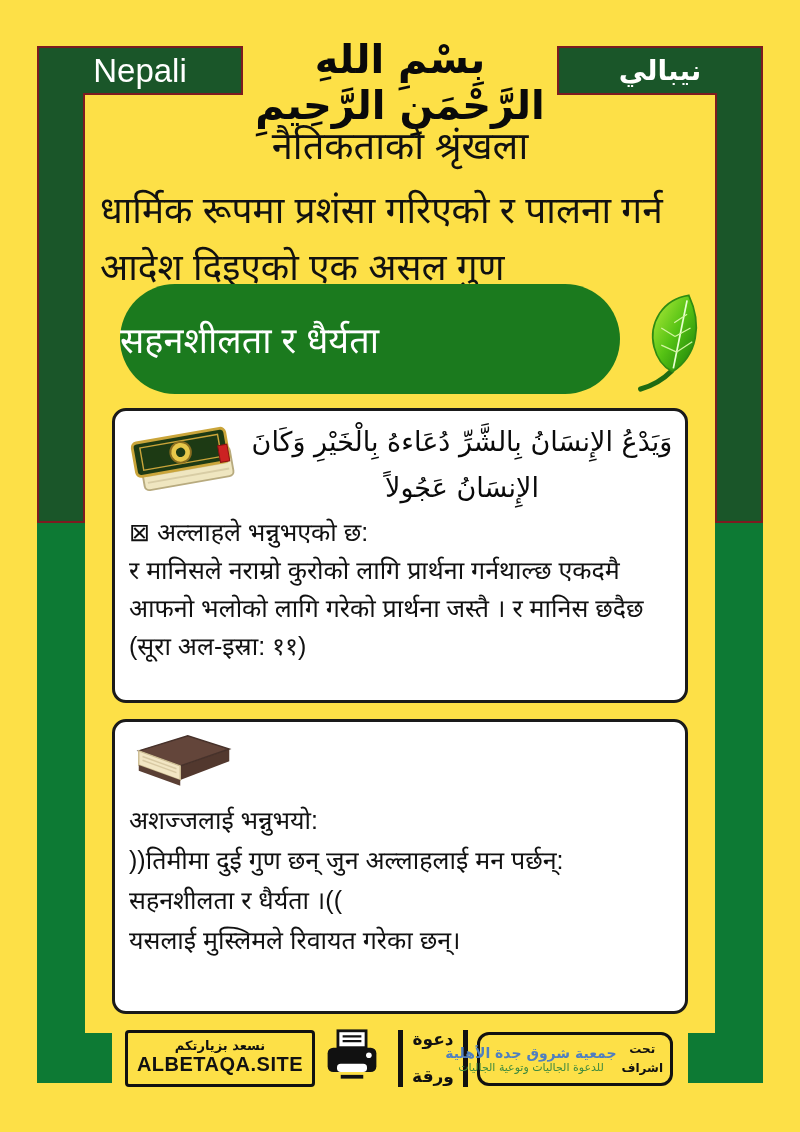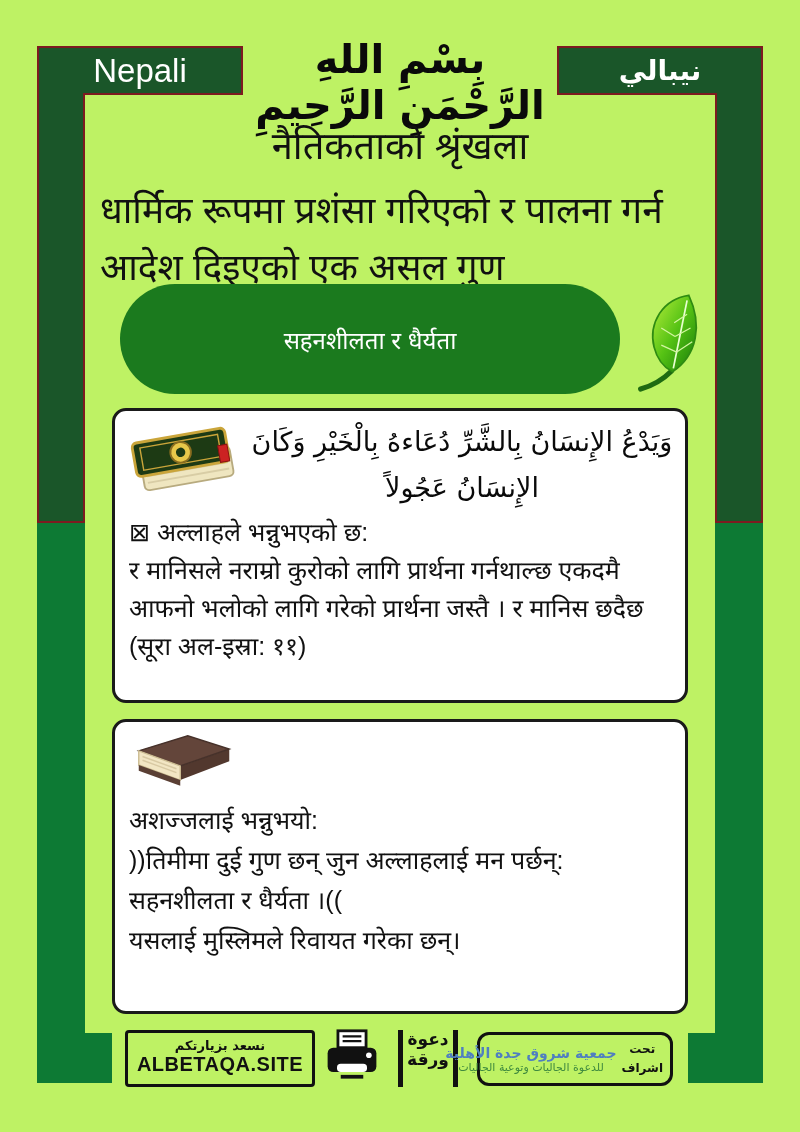--- a/index.html
+++ b/index.html
@@ -1,17 +1,17 @@
 <!DOCTYPE html>
 <html style="--frame-dark-green: #1a5629; --frame-bright-green: #0d7a34; --frame-outline-maroon: #7d1b20; --pill-green: #1b7a1e; --org-blue: #4f7fc0; --org-green: #3f8a3f;"><head>
 <meta charset="utf-8">
 <style>
   html,body { margin:0; padding:0; background:#ffffff; }
   .page {
-    position:relative; width:800px; height:1132px; background:#bef264;
+    position:relative; width:800px; height:1132px; background:#fde047;
     overflow:hidden; font-family:"Liberation Sans","DejaVu Sans",sans-serif;
     color:#111;
   }
   
   .band {
     position:absolute; top:46px; height:49px; box-sizing:border-box;
     background:var(--frame-dark-green,#1a5629);
     border:2px solid var(--frame-outline-maroon,#7d1b20);
     display:flex; align-items:center; justify-content:center;
   }
@@ -49,22 +49,22 @@
   .series-title {
     position:absolute; left:0; top:118px; width:800px; text-align:center;
     font-size:38px; font-weight:500;
   }
   .subtitle { position:absolute; left:100px; width:620px; font-size:37px; }
   .subtitle-1 { top:183px; }
   .subtitle-2 { top:240px; }
   .topic-pill {
     position:absolute; left:120px; top:284px; width:500px; height:110px;
     border-radius:55px; background:var(--pill-green,#1b7a1e);
-    display:flex; align-items:center; justify-content:center;
-    color:#fff; font-size:24px;
+    display:flex; align-items:center; justify-content:flex-start;
+    color:#fff; font-size:36px;
   }
   .leaf { position:absolute; left:620px; top:285px; width:86px; height:110px; }
   
   .content-box {
     position:absolute; left:112px; width:576px; height:295px; box-sizing:border-box;
     background:#fff; border:3px solid #1a1a1a; border-radius:14px;padding-left:28px;
   }
   .quran-box  { top:408px; }
   .hadith-box { top:719px; }
   .quran-icon { position:absolute; left:8px; top:12px; width:122px; height:86px; }
@@ -78,23 +78,23 @@
   .hadith-body { position:absolute; left:14px; top:78px; right:10px; font-size:25px; line-height:40px; }
   
   .site-box {
     position:absolute; left:125px; top:1030px; width:190px; height:57px; box-sizing:border-box;
     border:3px solid #111; border-radius:4px; text-align:center;
   }
   .visit-text { font-size:13px; direction:rtl; font-family:"DejaVu Sans",sans-serif; margin-top:5px; font-weight:bold; }
   .site-url   { font-size:20px; font-weight:bold; letter-spacing:0.5px; }
   .printer { position:absolute; left:322px; top:1026px; width:60px; height:64px; }
   .kufic-logo {
-    position:absolute; left:398px; top:1030px; width:60px; height:57px; box-sizing:border-box;
+    position:absolute; left:398px; top:1030px; width:70px; height:57px; box-sizing:border-box;
     border-left:5px solid #111; border-right:5px solid #111;
-    display:flex; flex-direction:column; align-items:center; justify-content:flex-start;
+    display:flex; flex-direction:column; align-items:center; justify-content:space-between;
     font-family:"DejaVu Sans",sans-serif; font-weight:bold; font-size:17px; line-height:1.15;
     color:#111; direction:rtl;
   }
   .supervision-box {
     position:absolute; left:477px; top:1032px; width:196px; height:54px; box-sizing:border-box;
     border:3px solid #111; border-radius:12px; direction:rtl;
     display:flex; align-items:center; gap:5px; padding:2px 7px;
     font-family:"DejaVu Sans",sans-serif;
   }
   .supervision-labels { font-size:12px; font-weight:bold; color:#111; text-align:center; line-height:1.6; }

